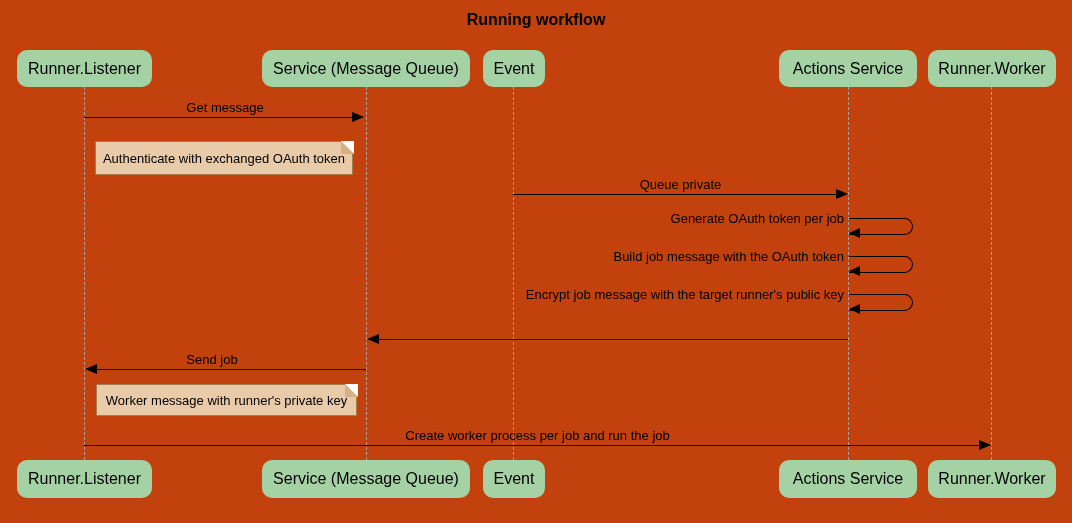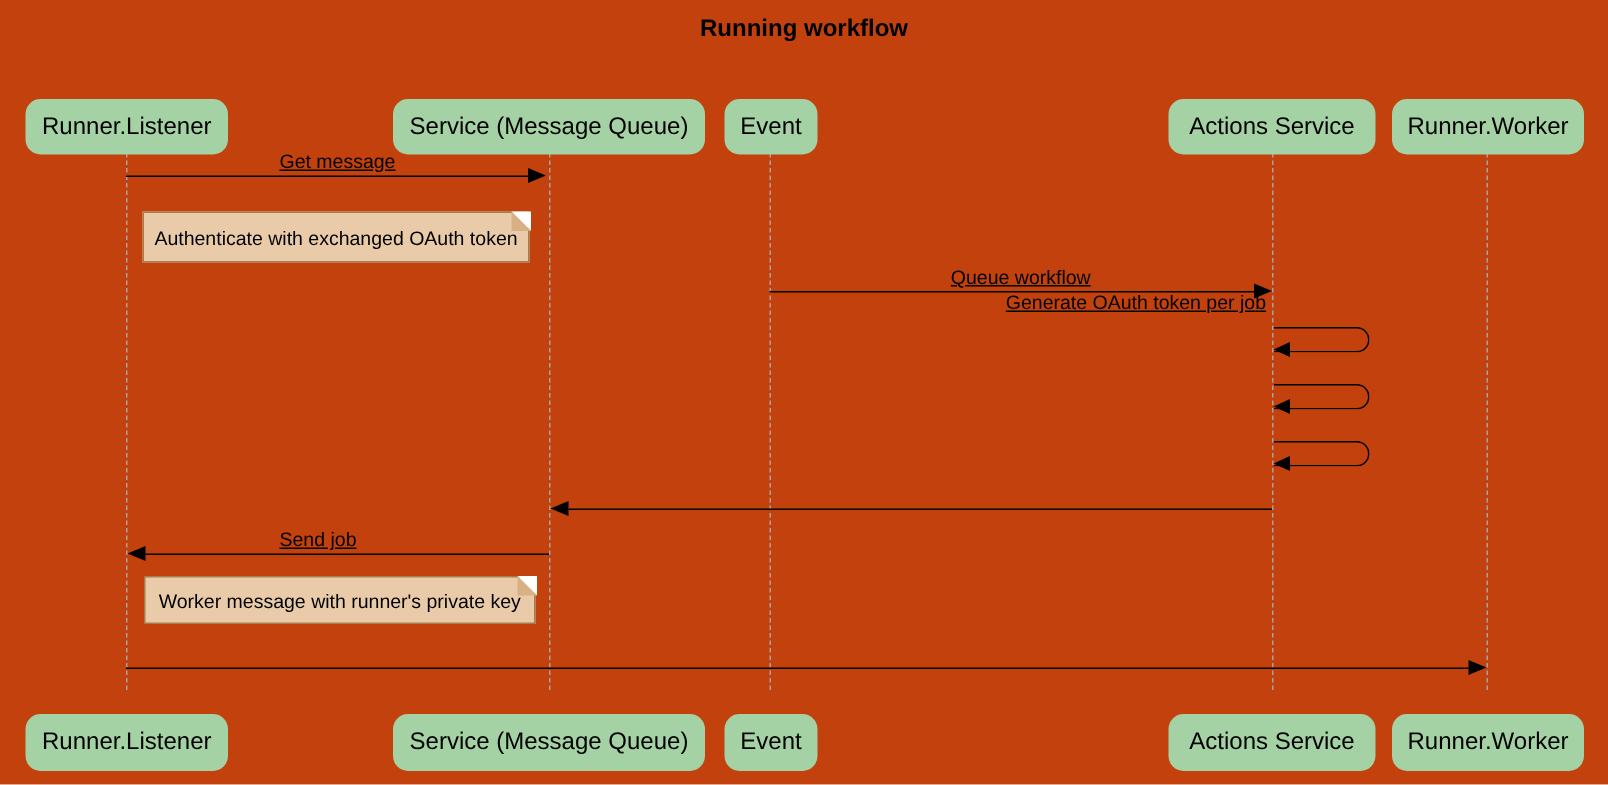--- a/index.html
+++ b/index.html
@@ -23,37 +23,35 @@
   .participant {
     position: absolute;
     height: 37px;
     background: #a5d2a5;
     border-radius: 10px;
     display: flex;
     align-items: center;
     justify-content: center;
     font-size: 16px;
     white-space: nowrap;
-    margin-top: 16px;
   }
   .participant.bottom { height: 38px; }
   .lifeline {
     position: absolute;
     top: 87px;
     height: 373px;
     width: 0;
     border-left: 1px dashed #a3a3a3;
   }
   .msg-label {
     position: absolute;
     font-size: 13px;
     line-height: 15px;
     white-space: nowrap;
     text-align: center;
-    text-decoration: underline;
   }
   .msg-label.right { text-align: right; }
   .msg-line {
     position: absolute;
     height: 0;
     border-top: 1.5px solid #000;
   }
   .head-right {
     position: absolute;
     width: 0; height: 0;
@@ -130,43 +128,46 @@
   <div class="participant" style="left:483px;top:50px;width:62px">Event</div>
   <div class="participant" style="left:779px;top:50px;width:138px">Actions Service</div>
   <div class="participant" style="left:928px;top:50px;width:128px">Runner.Worker</div>
 
   <div class="msg-label" style="left:84px;top:100px;width:282px">Get message</div>
   <div class="msg-line" style="left:84px;top:117px;width:268px"></div>
   <div class="head-right" style="left:352px;top:112px"></div>
 
   <div class="note" style="left:95px;top:141px;width:258px;height:34px">Authenticate with exchanged OAuth token</div>
 
-  <div class="msg-label" style="left:513px;top:177px;width:335px">Queue workflow</div>
+  <div class="msg-label" style="left:513px;top:177px;width:335px">Queue private</div>
   <div class="msg-line" style="left:513px;top:194px;width:323px"></div>
   <div class="head-right" style="left:836px;top:189px"></div>
 
-  <div class="msg-label right" style="left:444px;top:194px;width:400px">Generate OAuth token per job</div>
+  <div class="msg-label right" style="left:444px;top:211px;width:400px">Generate OAuth token per job</div>
   <div class="self-loop" style="left:849px;top:218px"></div>
   <div class="self-head" style="left:849px;top:228px"></div>
 
+  <div class="msg-label right" style="left:444px;top:249px;width:400px">Build job message with the OAuth token</div>
   <div class="self-loop" style="left:849px;top:256px"></div>
   <div class="self-head" style="left:849px;top:266px"></div>
 
+  <div class="msg-label right" style="left:400px;top:287px;width:444px">Encrypt job message with the target runner's public key</div>
   <div class="self-loop" style="left:849px;top:294px"></div>
   <div class="self-head" style="left:849px;top:304px"></div>
 
   <div class="head-left" style="left:367px;top:334px"></div>
   <div class="msg-line" style="left:379px;top:339px;width:469px"></div>
 
   <div class="msg-label" style="left:71px;top:352px;width:282px">Send job</div>
   <div class="head-left" style="left:85px;top:364px"></div>
   <div class="msg-line" style="left:97px;top:369px;width:269px"></div>
 
   <div class="note" style="left:96px;top:384px;width:261px;height:32px">Worker message with runner's private key</div>
 
+  <div class="msg-label" style="left:84px;top:428px;width:907px">Create worker process per job and run the job</div>
   <div class="msg-line" style="left:84px;top:445px;width:895px"></div>
   <div class="head-right" style="left:979px;top:440px"></div>
 
   <div class="participant bottom" style="left:17px;top:460px;width:135px">Runner.Listener</div>
   <div class="participant bottom" style="left:262px;top:460px;width:208px">Service (Message Queue)</div>
   <div class="participant bottom" style="left:483px;top:460px;width:62px">Event</div>
   <div class="participant bottom" style="left:779px;top:460px;width:138px">Actions Service</div>
   <div class="participant bottom" style="left:928px;top:460px;width:128px">Runner.Worker</div>
 
 </div>

